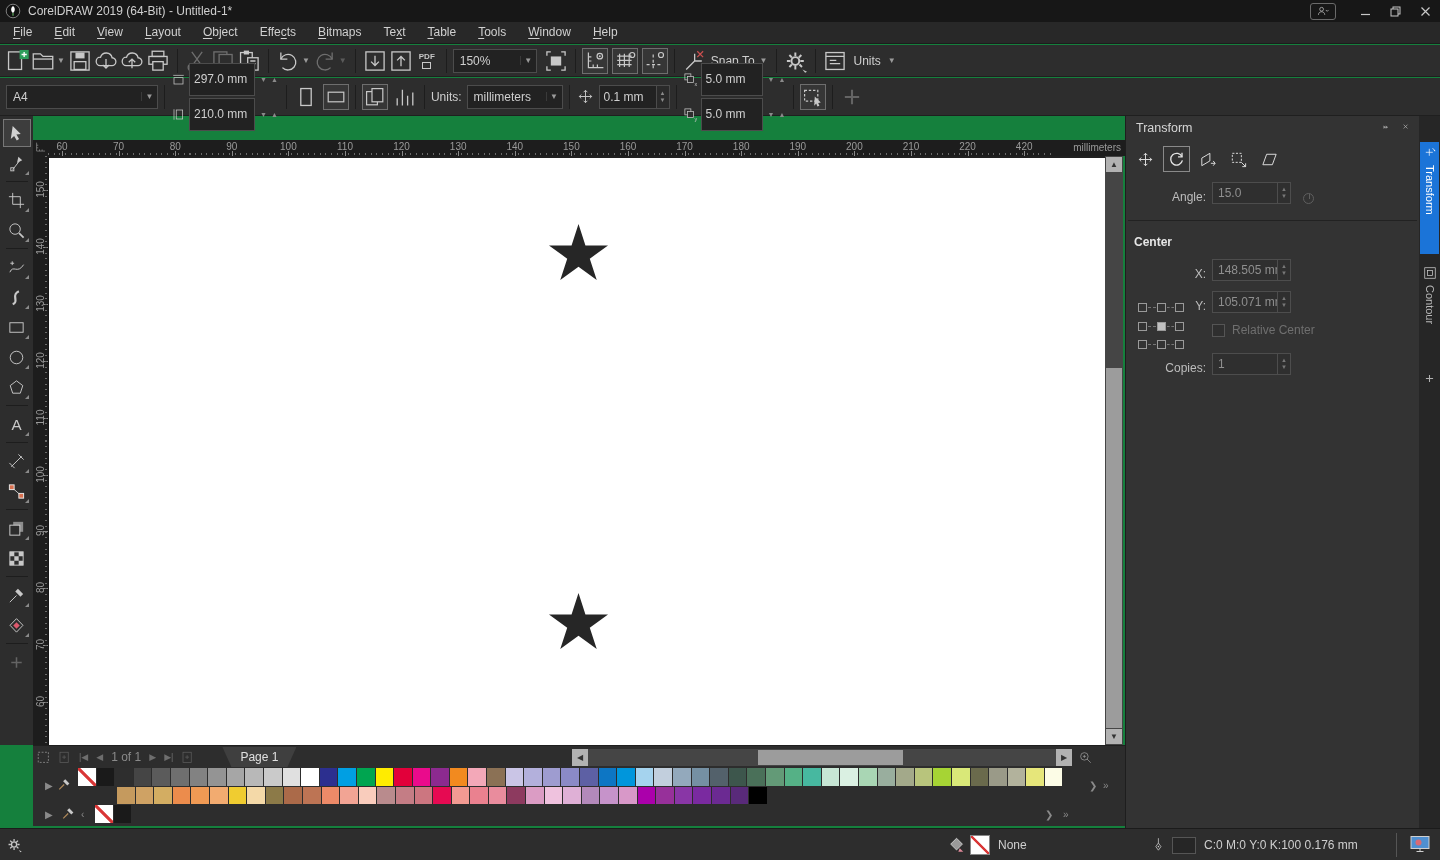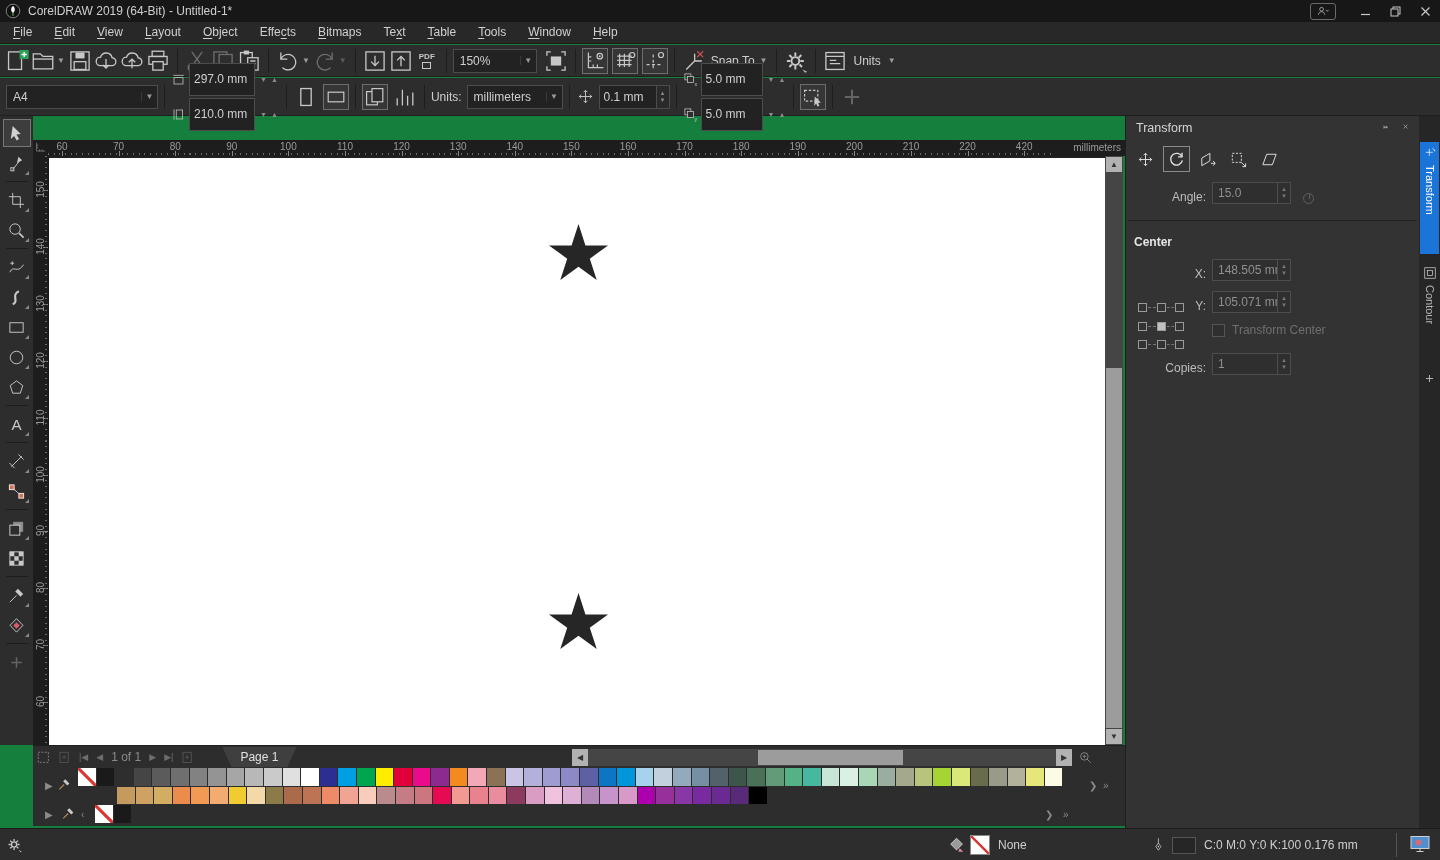--- a/index.html
+++ b/index.html
@@ -942,21 +942,21 @@
     <div class="drow">
       <span class="dlabel">Y:</span>
       <span class="dinput">105.071 mm</span>
       <span class="dspin">
           <span>▲</span>
           <span>▼</span>
         </span>
     </div>
     <div id="relative-row">
       <span id="relative-checkbox"></span>
-      <span id="relative-label">Transform Center</span>
+      <span id="relative-label">Relative Center</span>
     </div>
     <div class="drow" style="margin-top:16px">
       <span class="dlabel">Copies:</span>
       <span class="dinput">1</span>
       <span class="dspin">
           <span>▲</span>
           <span>▼</span>
         </span>
     </div>
   </div>

